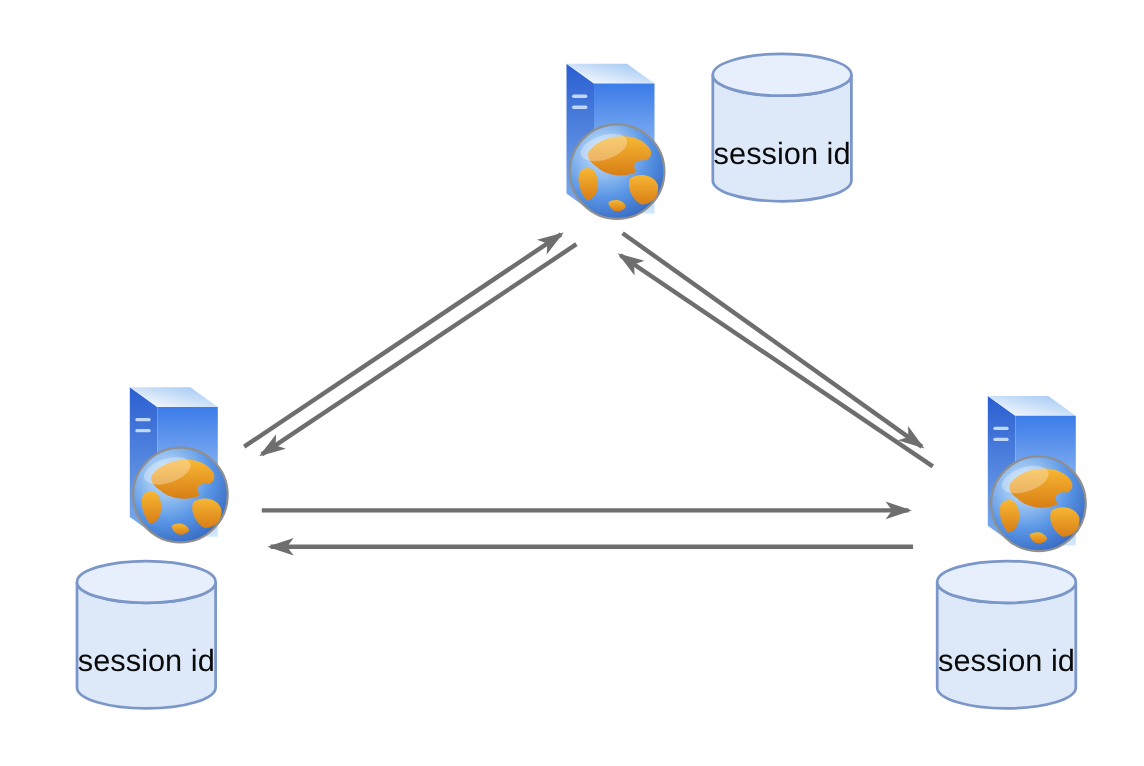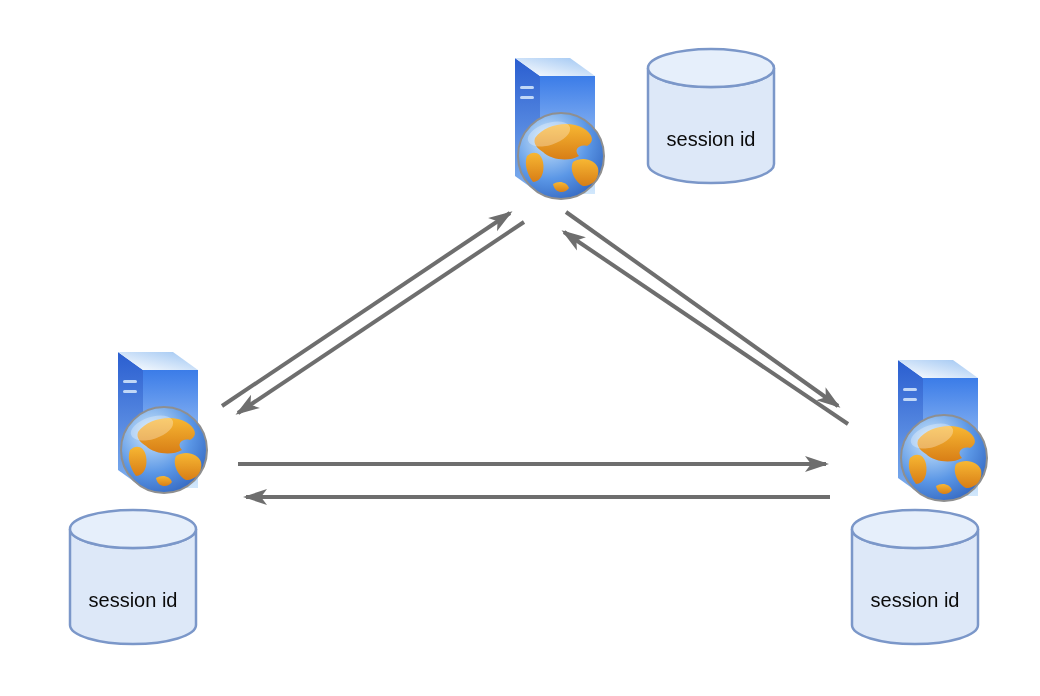--- a/index.html
+++ b/index.html
@@ -8,21 +8,21 @@
     font-family:"Liberation Sans",sans-serif;overflow:hidden;
   }
   .layer{position:absolute;left:0;top:0;}
   .node{position:absolute;}
   .server-wrap{width:150px;height:185px;}
   .tower-svg{position:absolute;left:0;top:0;}
   .globe-svg{position:absolute;left:50px;top:82px;}
   .db-wrap{width:134px;height:144px;}
   .db-label{
     position:absolute;left:0;right:0;top:84px;text-align:center;
-    font-size:20px;line-height:23px;color:#0a0a0a;
+    font-size:28px;line-height:23px;color:#0a0a0a;
   }
   .arrows{position:absolute;left:0;top:0;}
   .arrows line{stroke:var(--arrow-color,#6e6e6e);stroke-width:4;fill:none;}
 </style>
 </head>
 <body>
 
 <div class="canvas">
 
   <svg width="0" height="0" style="position:absolute" aria-hidden="true">

